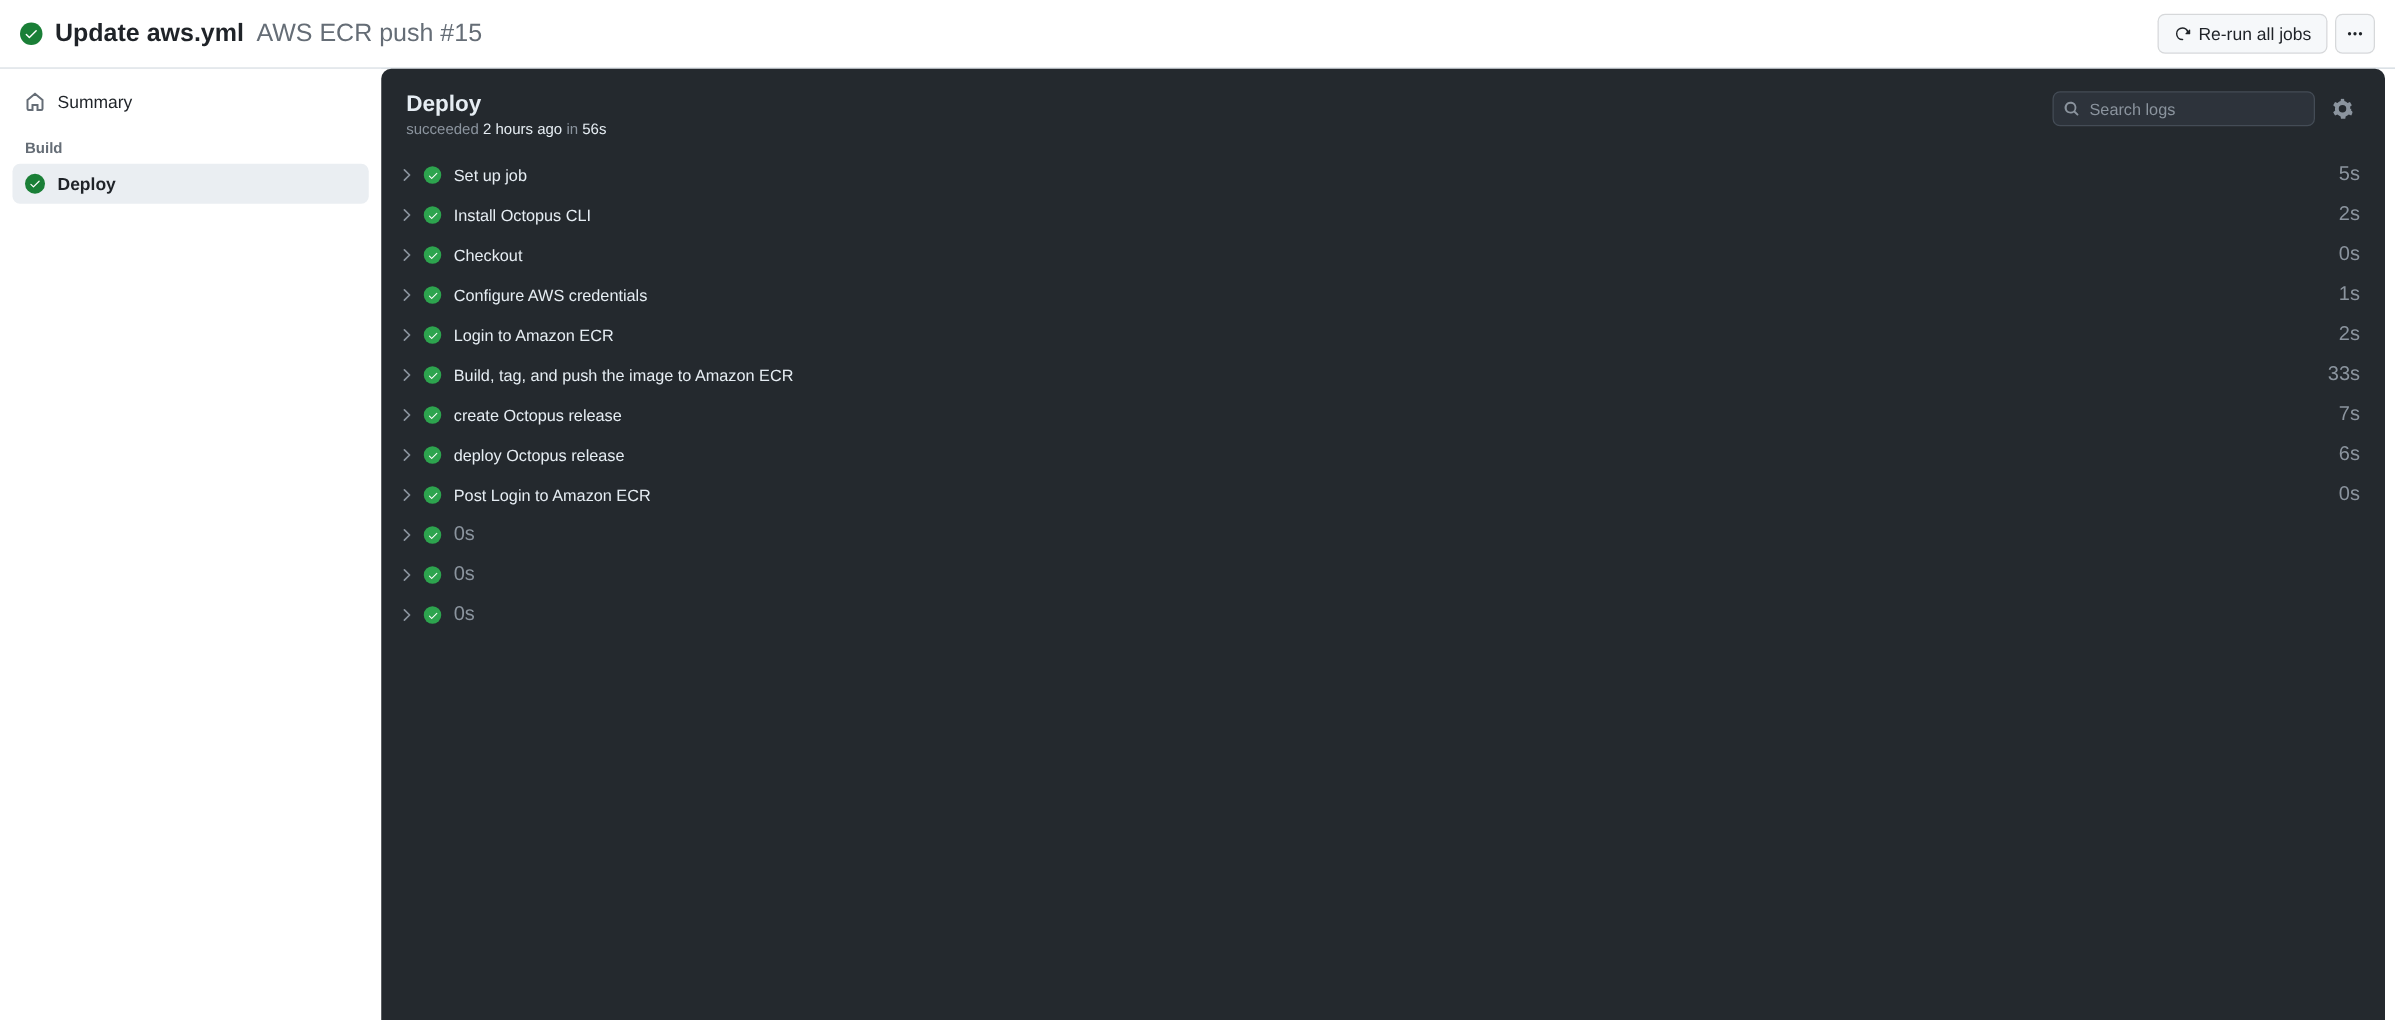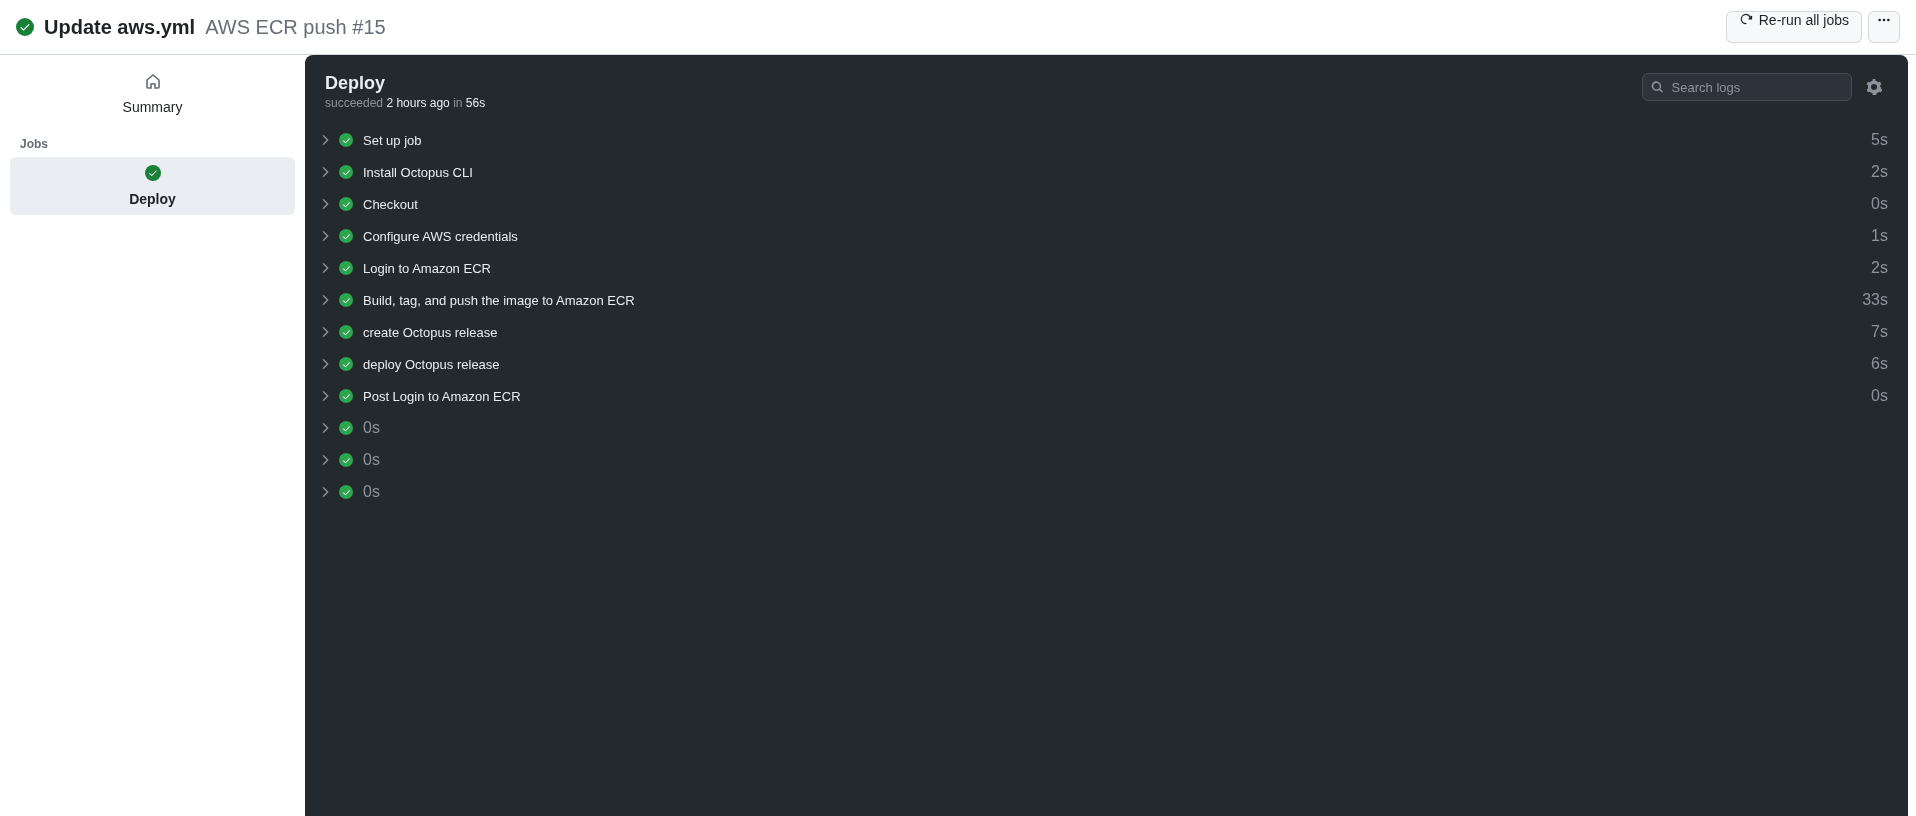--- a/index.html
+++ b/index.html
@@ -64,20 +64,21 @@
     font-weight: 400;
     color: var(--text-muted);
   }
   .top-actions {
     display: flex;
     align-items: center;
     gap: 6px;
   }
   .btn {
     display: inline-flex;
+    align-items: center;
     gap: 6px;
     height: 32px;
     padding: 0 12px;
     background: #f6f8fa;
     border: 1px solid rgba(31,35,40,0.15);
     border-radius: 6px;
     font-size: 14px;
     font-weight: 500;
     color: var(--text-dark);
     cursor: pointer;
@@ -98,21 +99,20 @@
     overflow-y: auto;
   }
   .sidebar-item {
     display: flex;
     align-items: center;
     gap: 10px;
     padding: 8px 10px;
     border-radius: 6px;
     font-size: 14px;
     cursor: pointer;
-    flex-direction: column;
   }
   .sidebar-item.selected {
     background: #eaeef2;
   }
   .sidebar-heading {
     font-size: 12px;
     font-weight: 600;
     color: var(--text-muted);
     padding: 14px 10px 6px;
   }
@@ -272,21 +272,21 @@
 
 <div class="layout">
 
   <aside class="sidebar">
     <div class="sidebar-item">
       <svg class="home-icon" viewBox="0 0 16 16">
           <path d="M2 7l6-5 6 5v7a1 1 0 01-1 1h-3v-4H6v4H3a1 1 0 01-1-1V7z"></path>
         </svg>
       <span>Summary</span>
     </div>
-    <div class="sidebar-heading">Jobs</div>
+    <div class="sidebar-heading">Build</div>
     <div class="sidebar-item selected">
       <span class="status-mini">
         <svg viewBox="0 0 16 16">
             <path d="M13.78 4.22a.75.75 0 010 1.06l-7.25 7.25a.75.75 0 01-1.06 0L2.22 9.28a.75.75 0 111.06-1.06L6 10.94l6.72-6.72a.75.75 0 011.06 0z"></path>
           </svg>
       </span>
       <span style="font-weight:600;">Deploy</span>
     </div>
   </aside>
 

